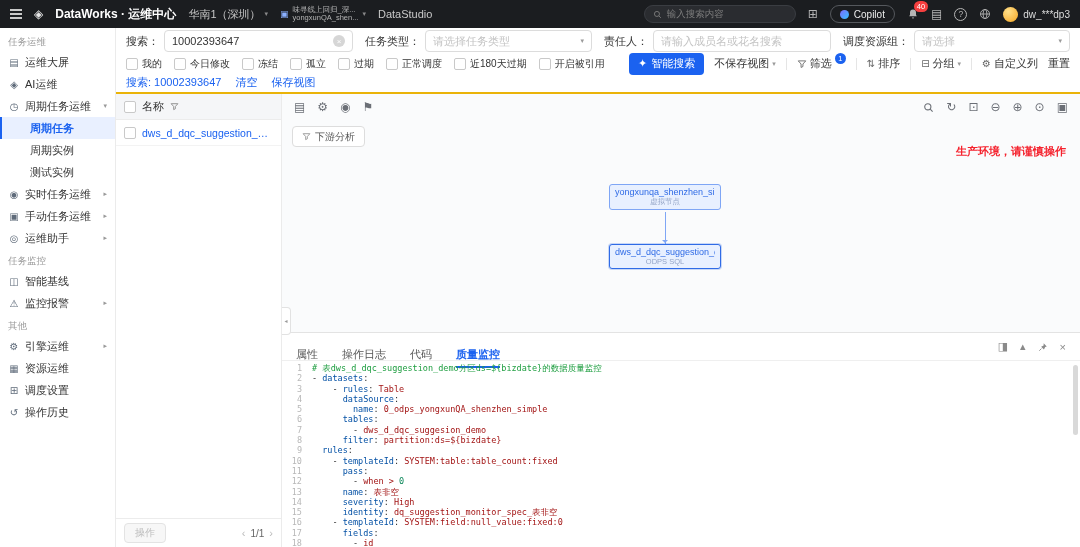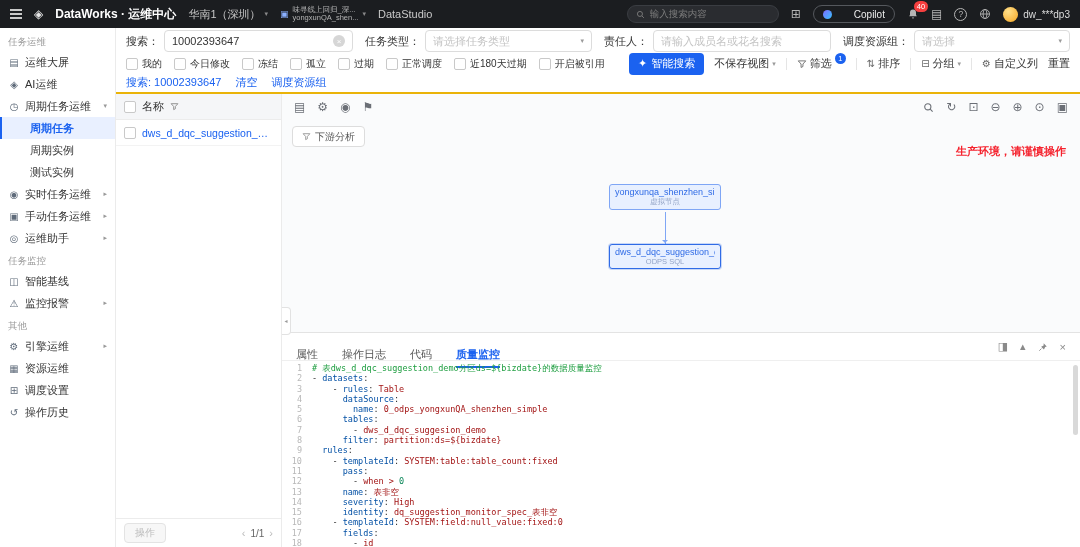--- a/index.html
+++ b/index.html
@@ -20,21 +20,21 @@
   .ws-lines{display:flex;flex-direction:column;font-size:7.5px;line-height:8.5px;color:#b5b5b5;}
   .tb-spacer{flex:1;}
   .tb-search{width:152px;height:18px;border-radius:9px;background:#2a2c30;border:1px solid #3a3d42;
     display:flex;align-items:center;gap:5px;padding:0 8px;color:#7d7d7d;font-size:9.5px;cursor:text;}
   .tb-search svg{width:9px;height:9px;flex:none;}
   .tb-icon{color:#b5b5b5;font-size:12px;cursor:pointer;display:flex;align-items:center;}
   .tb-icon svg{width:12px;height:12px;}
   .help-circ{width:13px;height:13px;border:1px solid #b5b5b5;border-radius:50%;font-size:8.5px;
     display:flex;align-items:center;justify-content:center;}
   .copilot{height:18px;border:1px solid #55585d;border-radius:10px;display:flex;align-items:center;
-    gap:22px;padding:0 9px;color:#ececec;font-size:10px;cursor:pointer;}
+    gap:5px;padding:0 9px;color:#ececec;font-size:10px;cursor:pointer;}
   .cp-dot{width:9px;height:9px;border-radius:50%;background:linear-gradient(135deg,#7f6bff,#35c3ff);}
   .bell-wrap{position:relative;}
   .badge{position:absolute;top:-7px;right:-9px;background:#f53f3f;color:#fff;border-radius:7px;
     height:11px;line-height:11px;min-width:14px;text-align:center;font-size:7.5px;padding:0 2px;}
   .tb-user{display:flex;align-items:center;gap:5px;color:#ddd;font-size:10px;cursor:pointer;}
   .avatar{width:15px;height:15px;border-radius:50%;background:radial-gradient(circle at 35% 30%,#ffe08a,#f5a623);}
 
   
   .bodywrap{flex:1;display:flex;min-height:0;}
 
@@ -435,21 +435,21 @@
             <span class="mini-ic">⚙</span>
             <span>自定义列</span>
           </span>
           <span class="btn-text">重置</span>
 
         </div>
 
         <div class="frow frow3">
           <span class="applied">搜索: 10002393647</span>
           <span class="blink">清空</span>
-          <span class="blink">调度资源组</span>
+          <span class="blink">保存视图</span>
         </div>
       </div>
 
       <div class="content">
 
         <section class="list-panel">
           <div class="list-header">
             <span class="box"></span>
             <span>名称</span>
             <svg viewBox="0 0 16 16">

